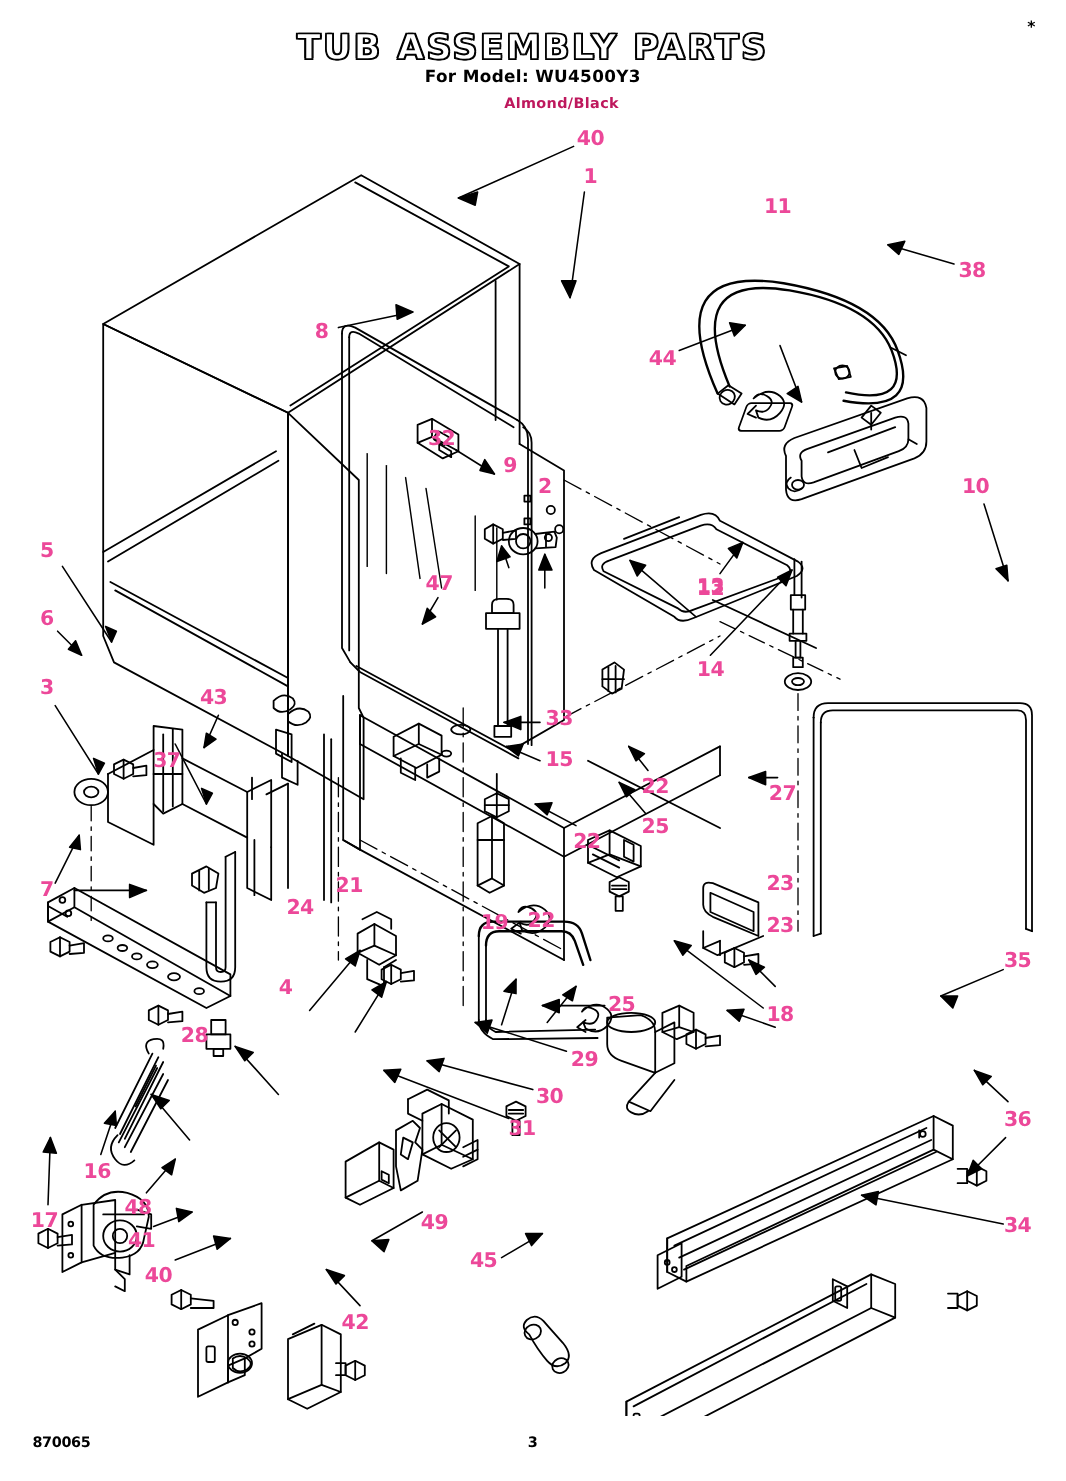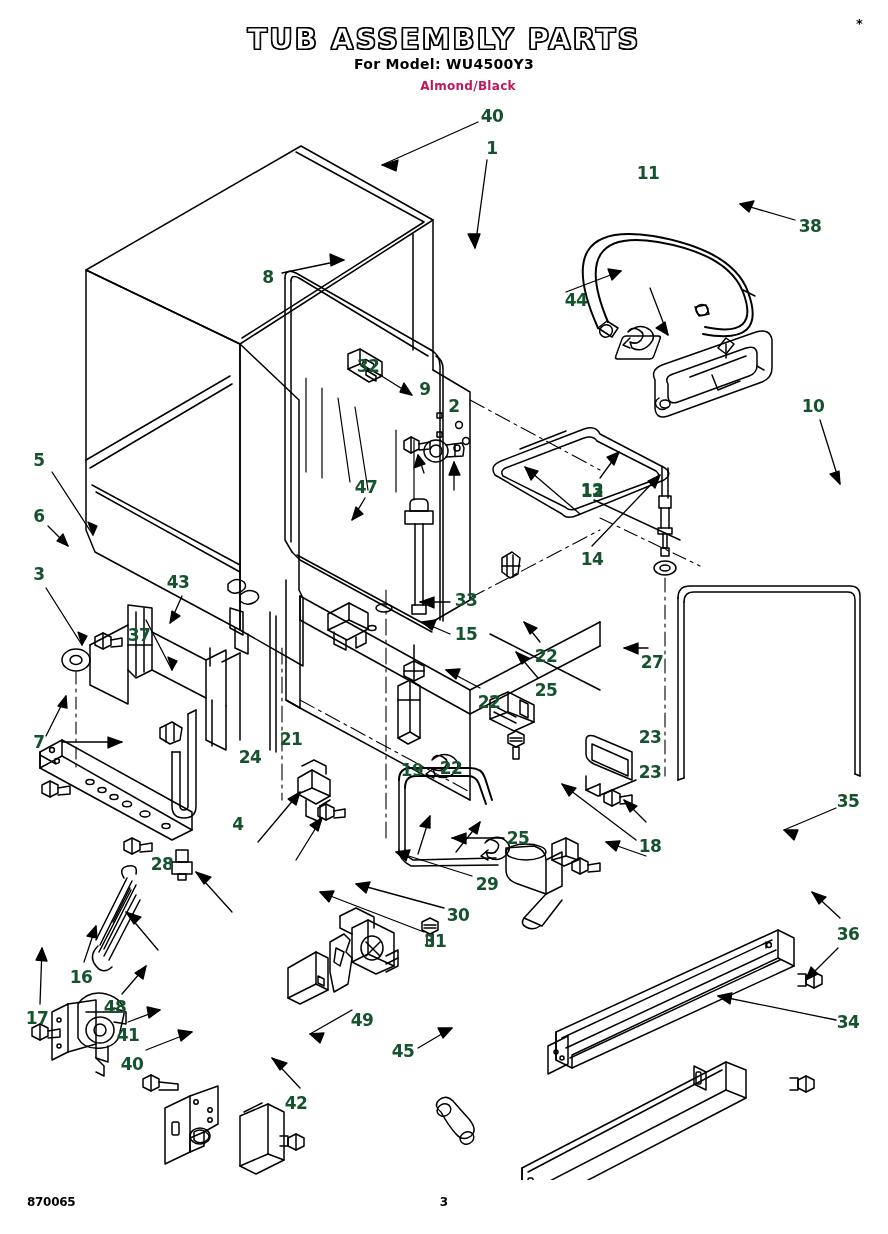--- a/index.html
+++ b/index.html
@@ -99,21 +99,21 @@
     height: 1080px;
   }
   #drawing svg { display: block; }
 
   
   .callout {
     position: absolute;
     font-family: "DejaVu Sans", sans-serif;
     font-size: 17px;
     font-weight: bold;
-    color: #14532d;
+    color: #ec4899;
     line-height: 1;
     white-space: nowrap;
     transform: translate(-50%, -50%);
     letter-spacing: -0.5px;
   }
 </style>
 </head>
 <body>
 
 <div id="page">
@@ -796,21 +796,21 @@
       </g>
     </svg>
   </div>
 
   <div id="callout-layer">
       <div class="callout" style="left: 492px; top: 116px;">40</div>
       <div class="callout" style="left: 492px; top: 148px;">1</div>
       <div class="callout" style="left: 648px; top: 173px;">11</div>
       <div class="callout" style="left: 810px; top: 226px;">38</div>
       <div class="callout" style="left: 268px; top: 277px;">8</div>
-      <div class="callout" style="left: 552px; top: 300px; margin-left: 24px;">44</div>
+      <div class="callout" style="left: 552px; top: 300px;">44</div>
       <div class="callout" style="left: 368px; top: 366px;">32</div>
       <div class="callout" style="left: 425px; top: 389px;">9</div>
       <div class="callout" style="left: 454px; top: 406px;">2</div>
       <div class="callout" style="left: 813px; top: 406px;">10</div>
       <div class="callout" style="left: 39px; top: 460px;">5</div>
       <div class="callout" style="left: 592px; top: 490px;">13</div>
       <div class="callout" style="left: 366px; top: 487px;">47</div>
       <div class="callout" style="left: 39px; top: 516px;">6</div>
       <div class="callout" style="left: 592px; top: 491px;">12</div>
       <div class="callout" style="left: 592px; top: 559px;">14</div>
@@ -838,21 +838,21 @@
       <div class="callout" style="left: 487px; top: 884px;">29</div>
       <div class="callout" style="left: 848px; top: 934px;">36</div>
       <div class="callout" style="left: 458px; top: 915px;">30</div>
       <div class="callout" style="left: 435px; top: 941px;">31</div>
       <div class="callout" style="left: 81px; top: 977px;">16</div>
       <div class="callout" style="left: 37px; top: 1018px;">17</div>
       <div class="callout" style="left: 848px; top: 1022px;">34</div>
       <div class="callout" style="left: 115px; top: 1007px;">48</div>
       <div class="callout" style="left: 362px; top: 1020px;">49</div>
       <div class="callout" style="left: 403px; top: 1051px;">45</div>
-      <div class="callout" style="left: 128px; top: 1035px;">41</div>
+      <div class="callout" style="left: 118px; top: 1035px;">41</div>
       <div class="callout" style="left: 132px; top: 1064px;">40</div>
       <div class="callout" style="left: 296px; top: 1103px;">42</div>
     </div>
 
   <div id="footer-code">870065</div>
   <div id="footer-page">3</div>
 
 </div>
 
 </body></html>

